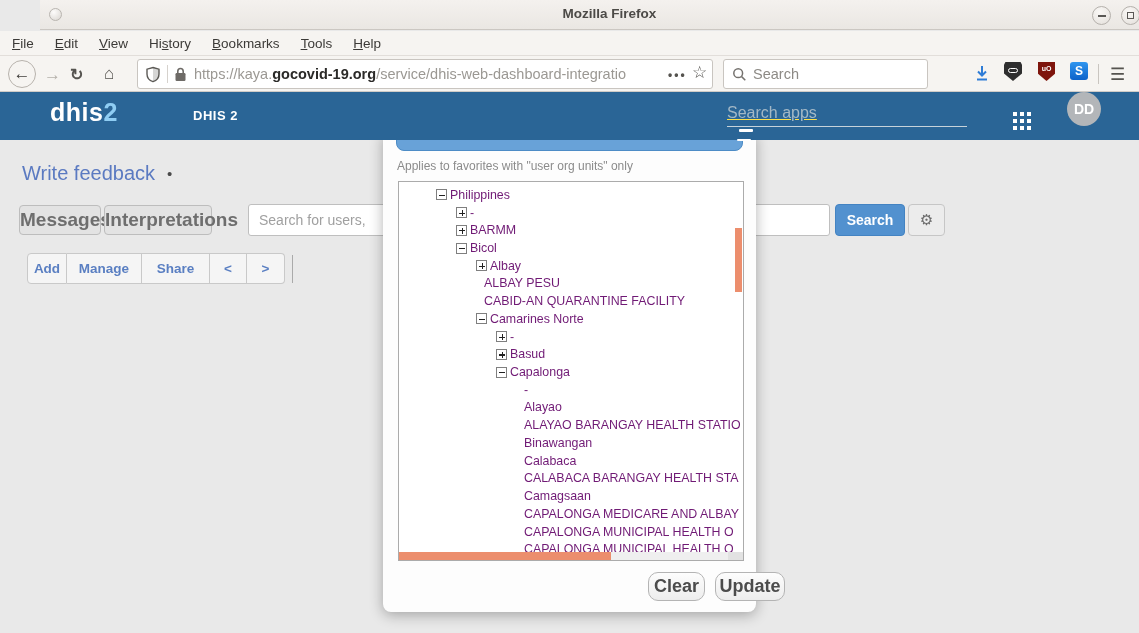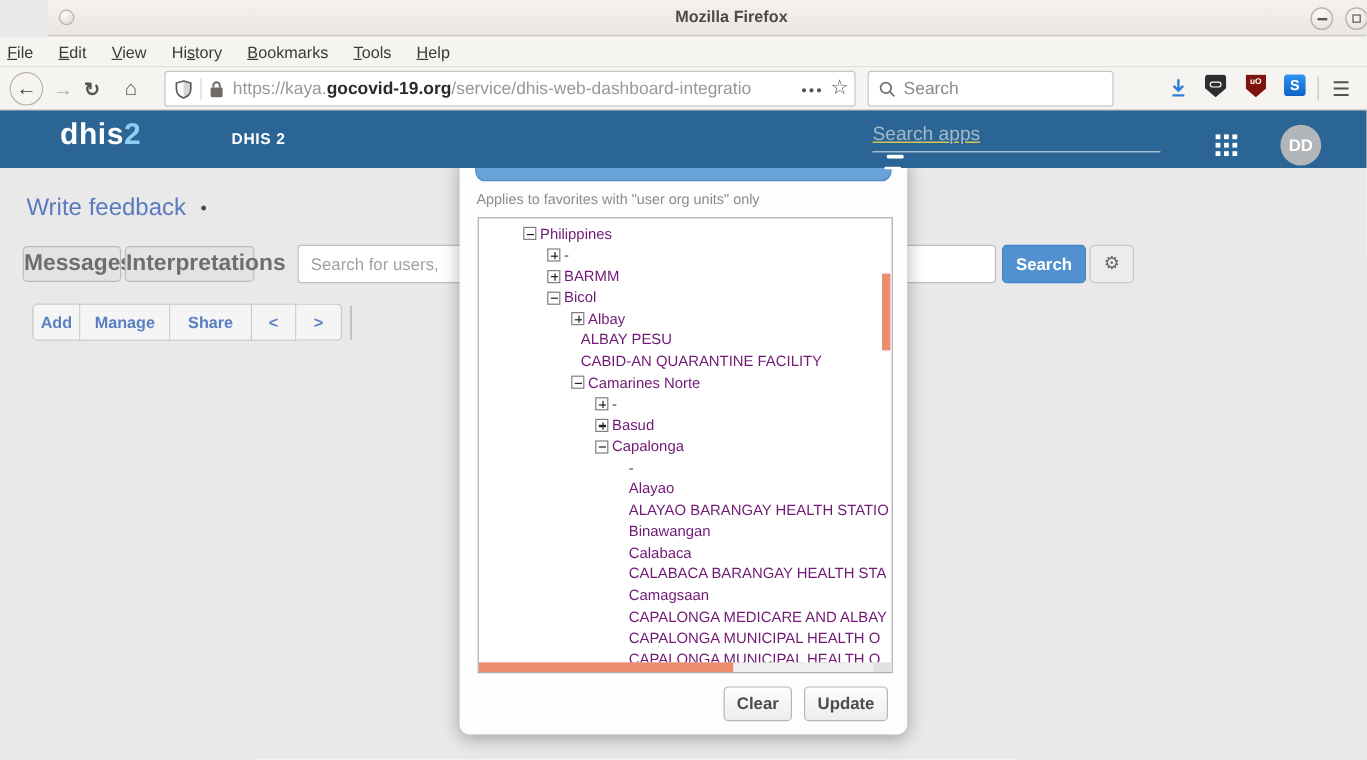--- a/index.html
+++ b/index.html
@@ -19,21 +19,21 @@
     color:#5a5855; font-size:11px; line-height:16px; text-align:center; cursor:default; }
   .win-btn.min { right:68px; } .win-btn.max { right:39px; }
   .win-btn.close { right:9px; background:radial-gradient(circle at 40% 30%, #f6a27c, #ec7443);
     border:1px solid #c05a32; color:#7c2e12; }
   .win-btn .glyph-minus { display:block; width:8px; height:1.5px; background:#5a5855; margin:8px auto 0; }
   .win-btn .glyph-square { display:block; width:7px; height:7px; border:1.2px solid #5a5855; margin:5px auto 0; }
   .win-btn.close .glyph-x { display:block; font-size:12px; line-height:17px; }
 
   
   .menubar { position:absolute; left:0; top:31px; width:1139px; height:25px; background:#f6f4f1;
-    display:flex; align-items:center; padding-left:6px; gap:21px; font-size:13.5px; color:#3c3a37;
+    display:flex; align-items:center; padding-left:12px; gap:21px; font-size:13.5px; color:#3c3a37;
     border-bottom:1px solid #e2deda; }
   .menubar span u { text-decoration:underline; }
 
   
   .navbar { position:absolute; left:0; top:56px; width:1139px; height:36px; background:#f6f4f1;
     border-bottom:1px solid #d0ccc7; }
   .nav-back { position:absolute; left:8px; top:60px; width:28px; height:28px; border-radius:50%;
     border:1px solid #b7b2ac; color:#3f3d3a; font-size:17px; line-height:26px; text-align:center;
     top:4px; background:transparent; }
   .nav-fwd { position:absolute; left:44px; top:9px; color:#b5b1ab; font-size:17px; }
@@ -75,21 +75,21 @@
   .logo .logo2 { color:#8fcdf3; }
   .app-title { position:absolute; left:163px; top:16px; font-size:13px; font-weight:bold; color:#fff; letter-spacing:.5px;padding-left:30px; }
   .apps-search { position:absolute; left:727px; top:12px; width:240px; height:23px;
     border-bottom:1px solid #c6d2da; }
   .apps-search input { width:100%; border:none; outline:none; background:transparent; font-size:16px;
     color:#fde047; font-family:"Liberation Sans",sans-serif;text-decoration:underline; }
   .apps-search input::placeholder { color:#a3b8c6; }
   .grid-icon { position:absolute; left:1013px; top:112px; width:19px; height:19px; z-index:11;
     display:grid; grid-template-columns:repeat(3,4px); grid-template-rows:repeat(3,4px); gap:3px; }
   .grid-icon b { background:#fff; }
-  .avatar { position:absolute; left:1067px; top:104px; width:34px; height:34px; border-radius:50%; z-index:11;
+  .avatar { position:absolute; left:1067px; top:92px; width:34px; height:34px; border-radius:50%; z-index:11;
     background:#b3b6b9; color:#fff; font-size:14px; font-weight:bold; text-align:center; line-height:34px; }
 
   
   .page-title { position:absolute; left:22px; top:162px; font-size:20px; color:#5b7ac1; }
   .page-title .bullet { color:#4a4a4a; font-size:15px; margin-left:12px; vertical-align:1px; }
   .gray-btn { position:absolute; height:30px; background:#e3e3e3; border:1px solid #bdbdbd; border-radius:4px;
     color:#6e6e6e; font-weight:bold; font-size:19px; text-align:center; }
   .btn-messages { left:19px; top:205px; width:82px; line-height:28px; }
   .btn-interpretations { left:104px; top:205px; width:108px; line-height:28px; }
   .user-search { position:absolute; left:248px; top:204px; width:582px; height:32px; background:#fff;
@@ -129,22 +129,22 @@
   .exp::before { content:""; position:absolute; left:2px; top:4.5px; width:6px; height:1.2px; background:#222; }
   .exp.plus::after { content:""; position:absolute; left:4.5px; top:2px; width:1.2px; height:6px; background:#222; }
   .lv0 { padding-left:0; } .lv1 { padding-left:20px; } .lv2 { padding-left:40px; }
   .lv3 { padding-left:60px; } .lv4 { padding-left:80px; }
   .t-row.leaf.lv2 { padding-left:48px; } .t-row.leaf.lv4 { padding-left:88px; }
   .vscroll-thumb { position:absolute; right:1px; top:46px; width:7px; height:64px; background:#ec8e6d; }
   .hscroll { position:absolute; left:0; bottom:0; width:100%; height:8px; background:#efefef; }
   .hscroll-thumb { position:absolute; left:0; top:0; width:212px; height:8px; background:#ec8e6d; }
   .hscroll-corner { position:absolute; right:0; top:0; width:15px; height:8px; background:#e2e2e2; }
   .dlg-btn { position:absolute; top:441px; height:29px; background:linear-gradient(#fdfdfd,#ededed);
-    border:1px solid #b4b4b4; border-radius:4px; color:#4c4c4c; font-weight:bold; font-size:14px;
-    text-align:center; line-height:27px; }
+    border:1px solid #b4b4b4; border-radius:10px; color:#4c4c4c; font-weight:bold; font-size:18px;
+    text-align:center; line-height:27px;margin-left:45px; }
   .btn-clear { left:220px; width:57px; }
   .btn-update { left:287px; width:70px; }
 </style>
 </head>
 <body>
 
 <div id="screen">
 
   <div class="titlebar">
     <span class="win-icon"></span>

